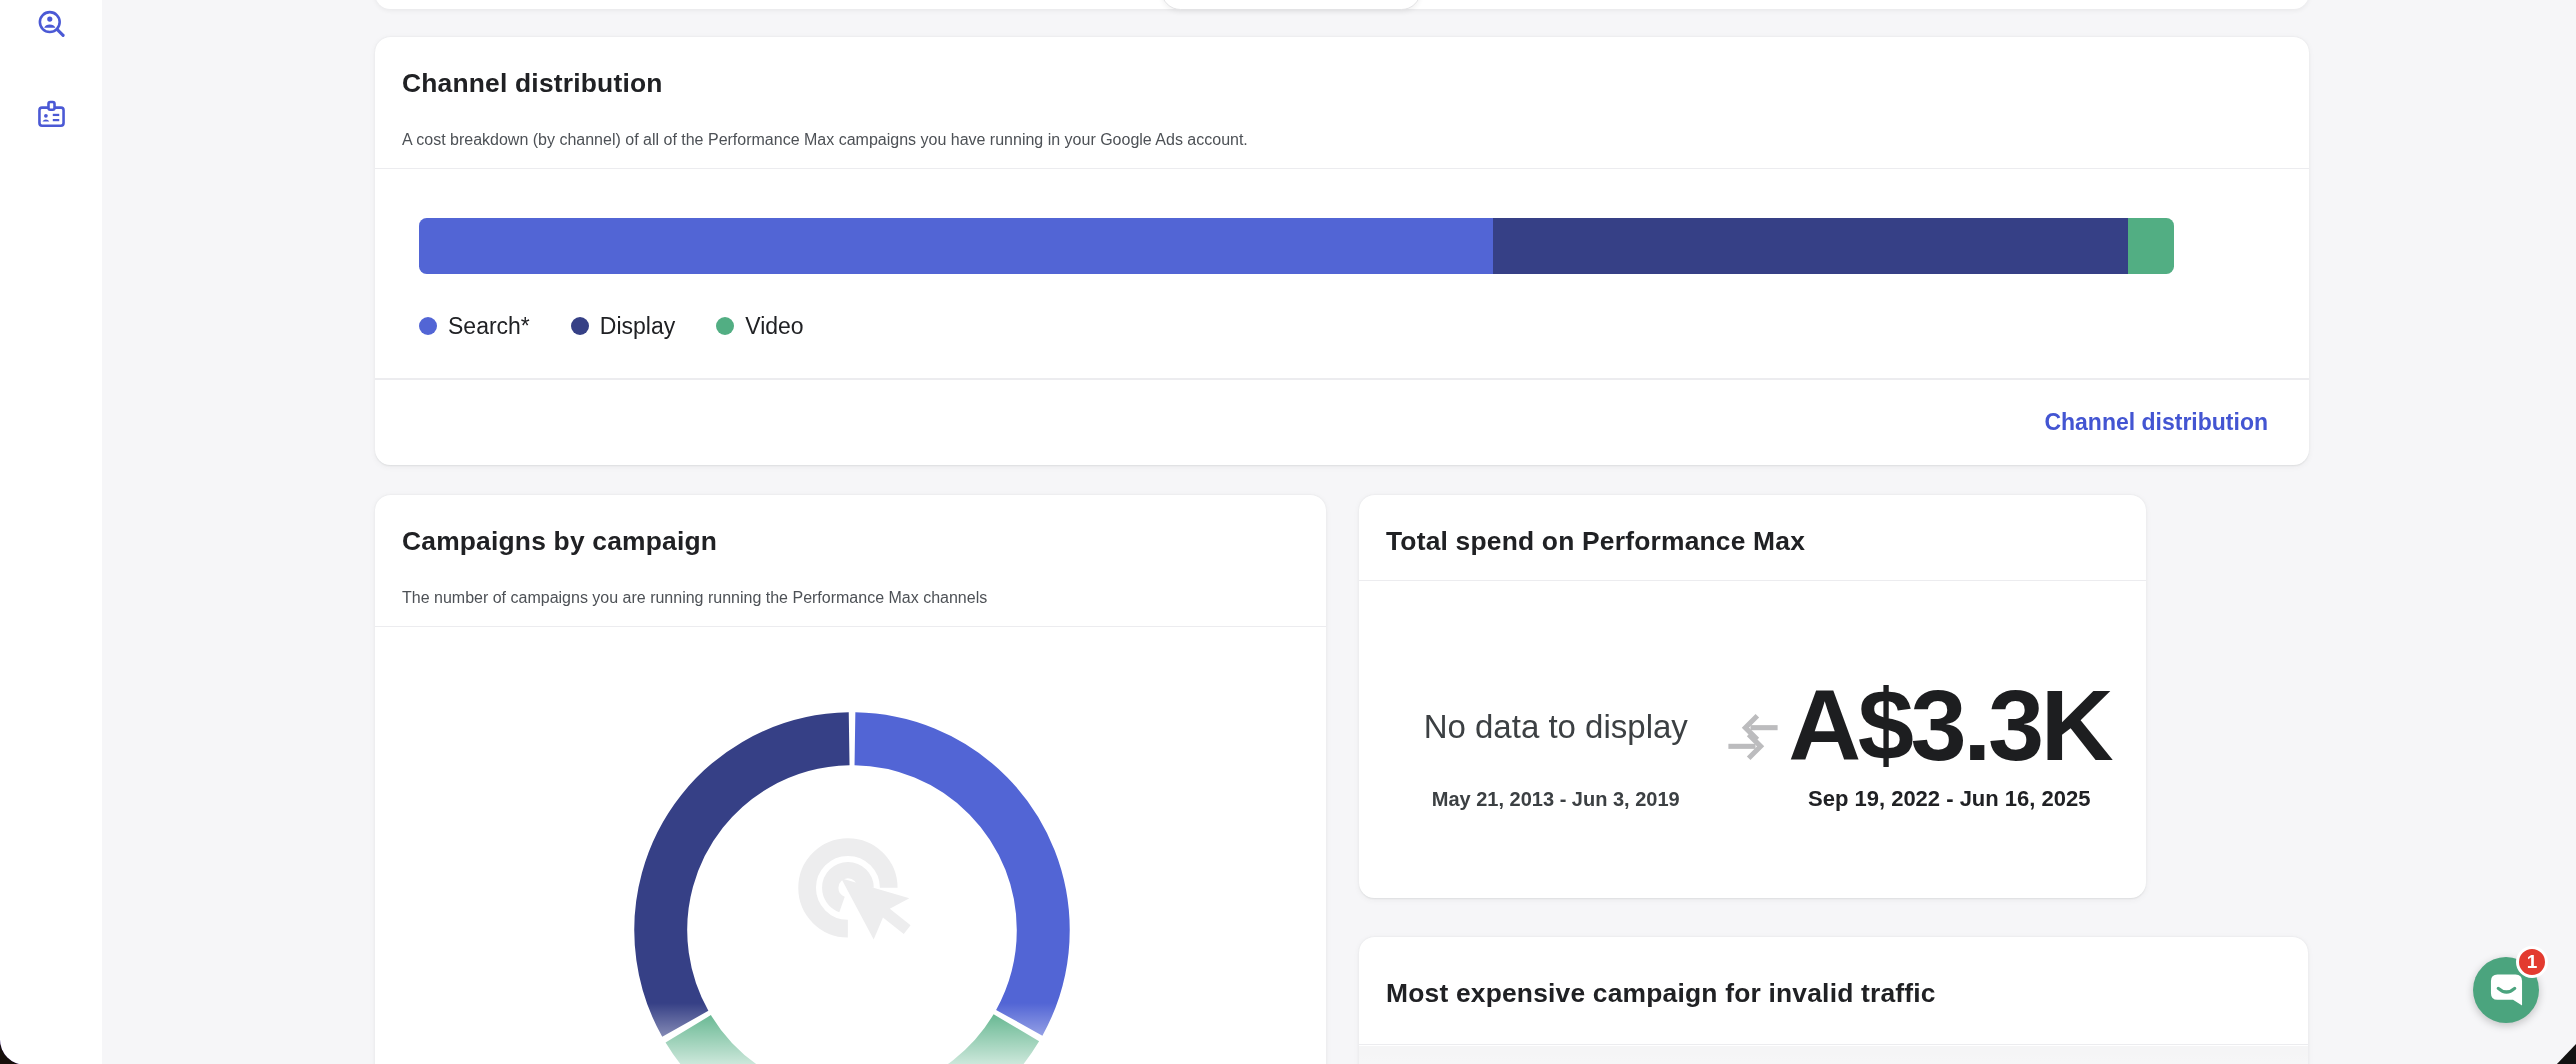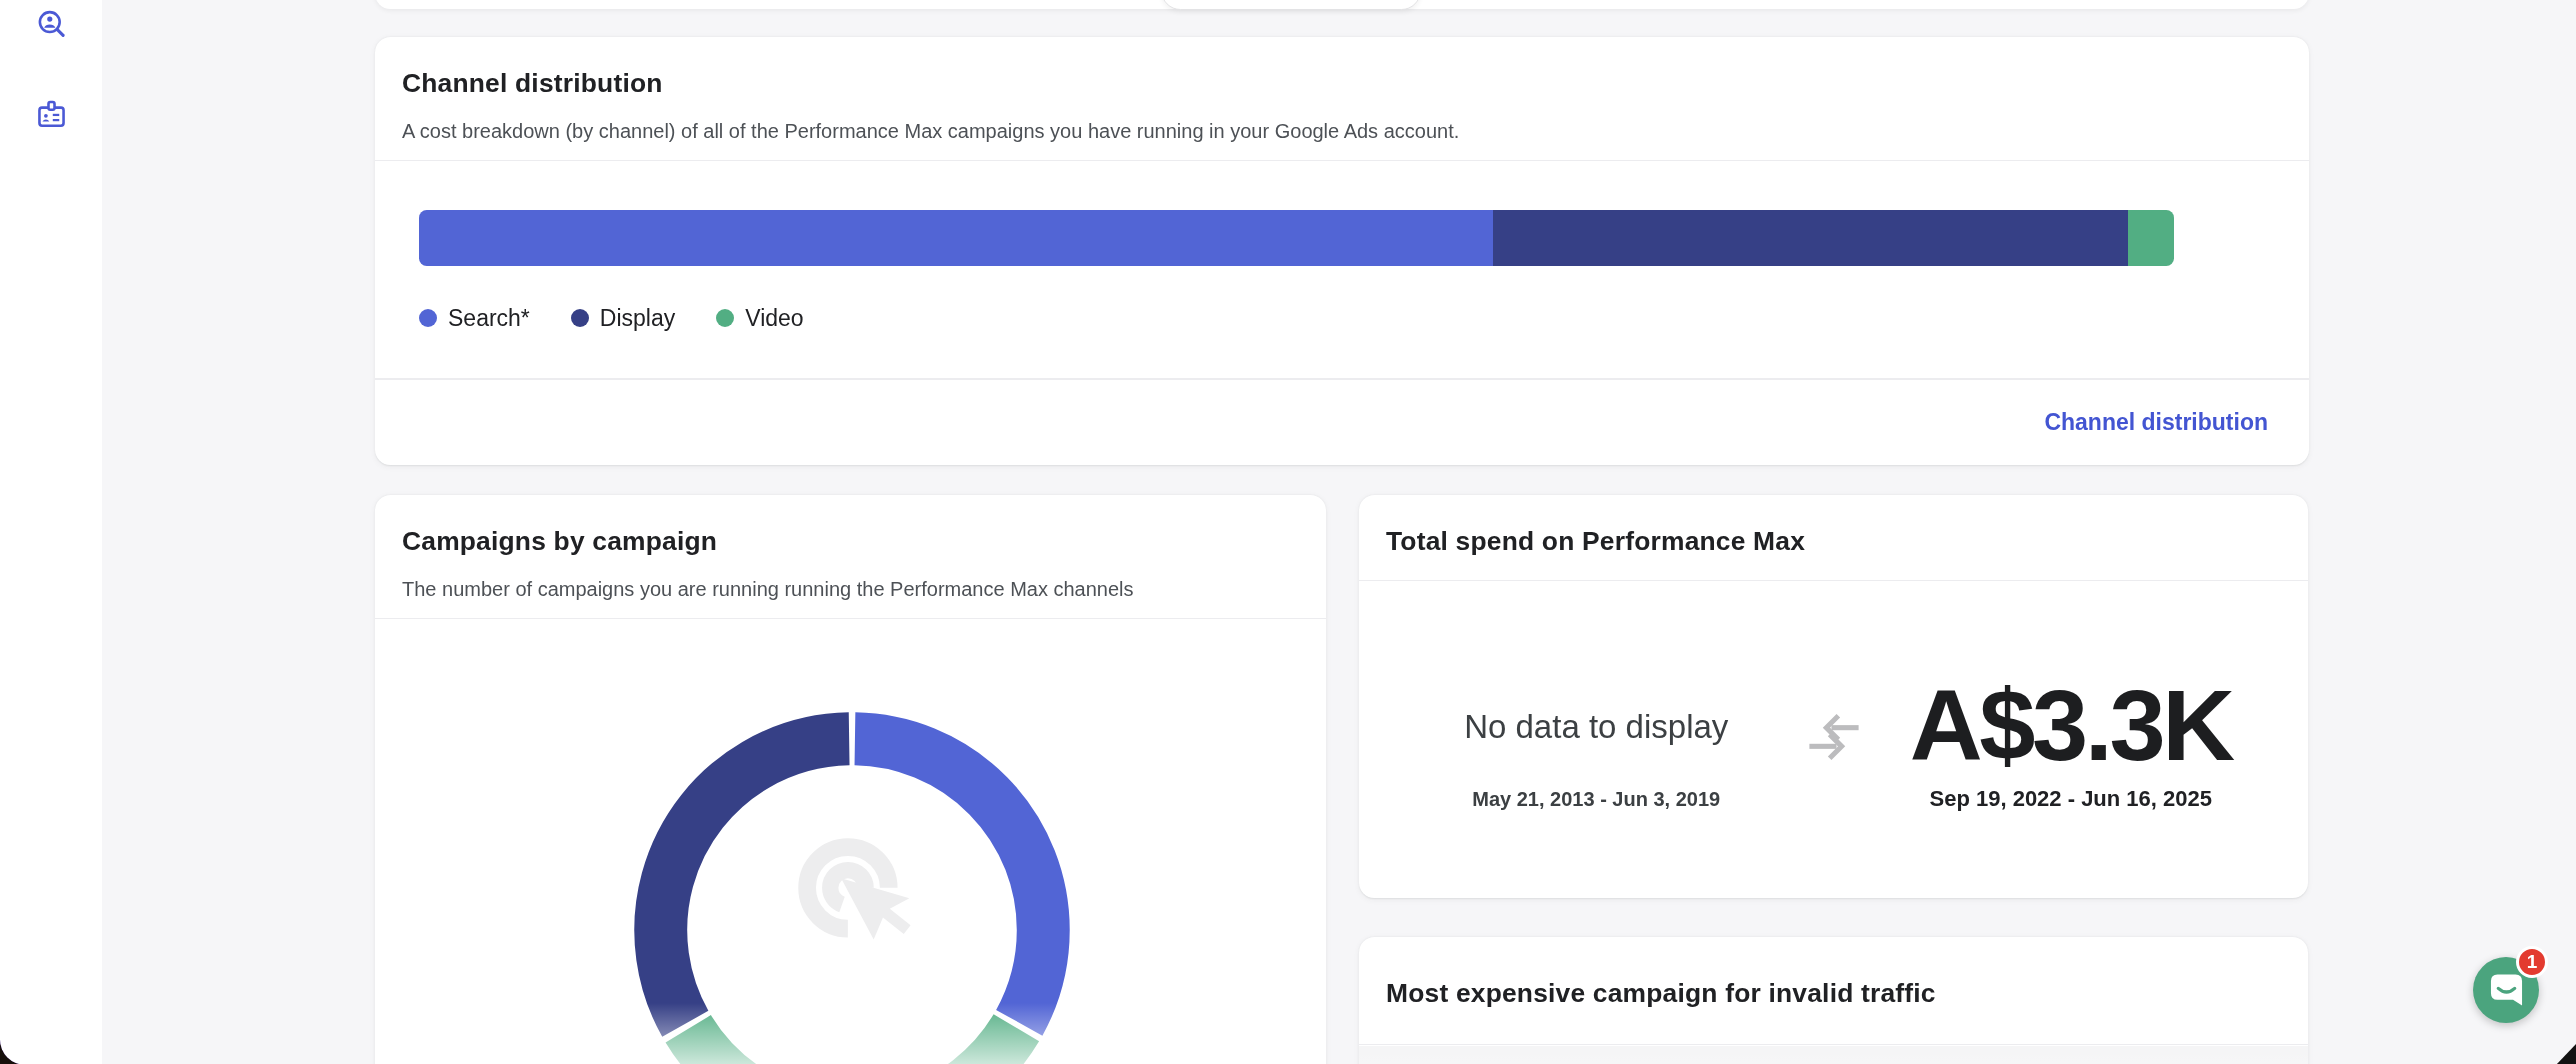--- a/index.html
+++ b/index.html
@@ -19,21 +19,21 @@
 
   .top-strip { position:absolute; left:273px; top:-17px; width:1934px; height:26.4px; background:#fff;
                border-radius:0 0 15.4px 15.4px; box-shadow:0 1.7px 5.1px rgba(0,0,0,.06); }
   .top-pill { position:absolute; left:786px; top:-12px; width:260px; height:39px; background:#fff;
               border:1.7px solid #e3e3e5; border-radius:20.5px; box-shadow:0 2.6px 5.1px rgba(0,0,0,.05); cursor:pointer; }
 
   .card { position:absolute; background:#fff; border-radius:15.4px;
           box-shadow:0 0.9px 1.7px rgba(60,64,67,.10), 0 1.7px 6.8px rgba(60,64,67,.05); }
   .card-header { padding:29px 27px 15.4px 27px; border-bottom:1.7px solid #ececef; }
   .card-title { font-size:26.4px; line-height:34px; font-weight:700; color:#202124; letter-spacing:0.2px; }
-  .card-sub { font-size:20px; line-height:25.6px; color:#4d5156; margin-top:19px; }
+  .card-sub { font-size:16px; line-height:25.6px; color:#4d5156; margin-top:27px; }
 
   
   #card-channel { left:273px; top:37px; width:1934px; height:428px; }
   .bar-wrap { margin:49px 135px 0 44px; height:56px; border-radius:7.7px; overflow:hidden; display:flex; }
   .bar-seg { height:100%; }
   .legend { display:flex; align-items:center; gap:41px; margin:39px 0 0 44px; }
   .legend-item { display:flex; align-items:center; gap:11px; }
   .legend-dot { width:18px; height:18px; border-radius:50%; }
   .legend-label { font-size:23px; color:#202124; }
   .cd-divider { position:absolute; left:0; right:0; top:341px; height:1.7px; background:#ececef; }
@@ -43,21 +43,21 @@
 
   
   #card-campaigns { left:273px; top:495px; width:951px; height:616px; overflow:hidden; }
   .donut-box { position:absolute; left:33px; top:213px; width:887px; height:461px; display:flex; justify-content:center; }
   .donut-box svg { width:444px; height:444px; }
   .donut-logo { position:absolute; left:409px; top:333px; width:136px; height:136px; }
   .card-fade { position:absolute; left:0; right:0; top:508px; height:111px;
                background:linear-gradient(rgba(255,255,255,0), rgba(255,255,255,.96) 75%); pointer-events:none; }
 
   
-  #card-spend { left:1257px; top:495px; width:949px; height:403px; }
+  #card-spend { left:1257px; top:495px; width:787px; height:403px; }
   .spend-body { position:absolute; left:0; right:0; top:113px; bottom:0; display:flex; }
   .spend-col { flex:1; display:flex; flex-direction:column; align-items:center; justify-content:center; padding-bottom:24px; }
   .spend-value-box { height:111px; display:flex; align-items:center; }
   .nodata-text { font-size:33px; color:#3c4043; }
   .big-amount { font-size:101px; font-weight:700; letter-spacing:-3.4px; color:#1d1e20; }
   .range-left { font-size:20px; font-weight:600; color:#3c4043; margin-top:5.1px; }
   .range-right { font-size:22px; font-weight:700; color:#202124; margin-top:5.1px; }
   .compare-icon { position:absolute; left:50%; top:101px; transform:translateX(-50%); width:56px; height:56px; }
 
   

